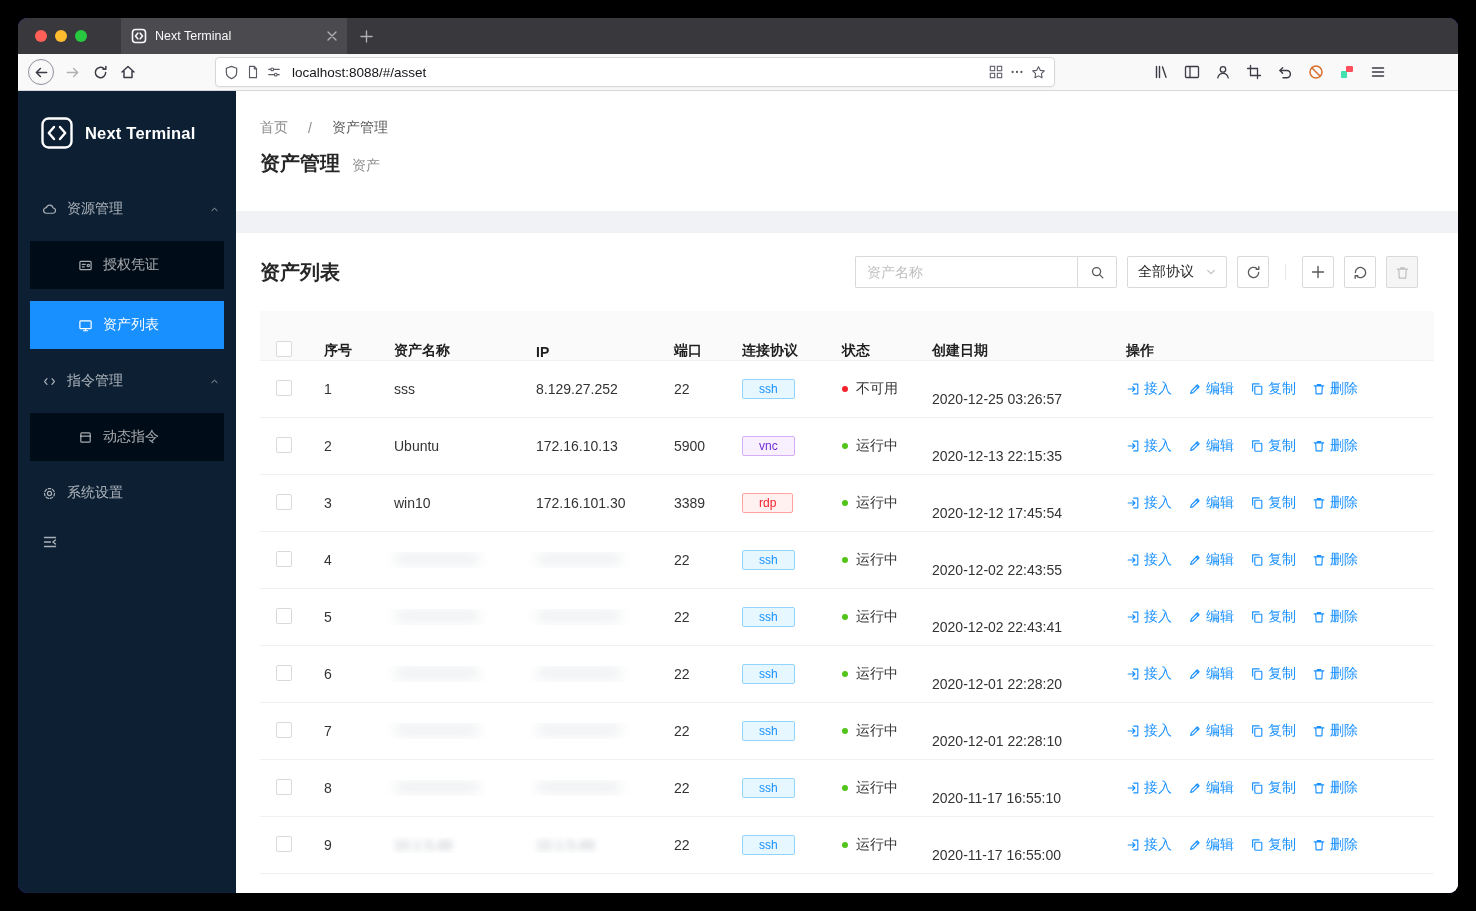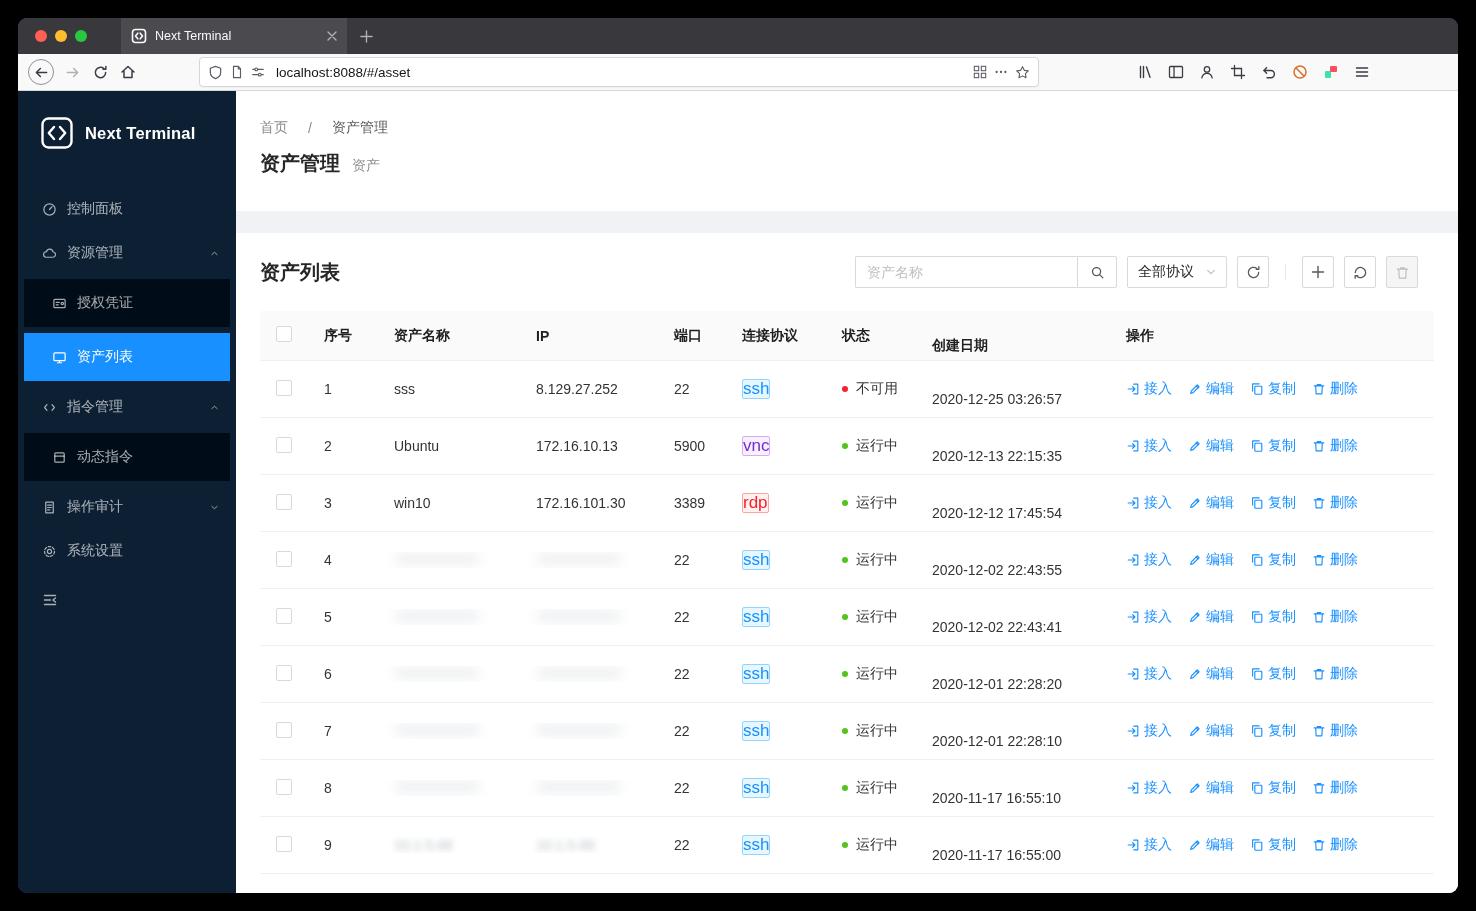--- a/index.html
+++ b/index.html
@@ -19,37 +19,37 @@
   .tab-title{flex:1;color:#f9f9fa;font-size:12.5px;white-space:nowrap;overflow:hidden;}
   .tab-close,.newtab{color:#b1b1b3;display:flex;align-items:center;justify-content:center;}
   .newtab{width:30px;height:36px;margin-left:4px;}
 
   
   .navbar{height:37px;background:#f9f9fa;border-bottom:1px solid #d7d7db;display:flex;align-items:center;
     padding:0 10px;color:#3b3b45;}
   .nav-btn{width:28px;height:28px;display:flex;align-items:center;justify-content:center;border-radius:4px;}
   .nav-btn.circle{border:1px solid #8f8f9d;border-radius:50%;width:26px;height:26px;margin-right:4px;}
   .nav-btn.disabled{color:#b1b1b3;}
-  .urlbar{margin-left:57px;width:840px;height:30px;background:#fff;border:1px solid #d7d7db;border-radius:4px;
+  .urlbar{margin-left:73px;width:840px;height:30px;background:#fff;border:1px solid #d7d7db;border-radius:4px;
     display:flex;align-items:center;padding:0 8px;gap:7px;box-shadow:0 1px 2px rgba(0,0,0,.04);}
   .url-ico{color:#5b5b66;display:flex;align-items:center;}
   .url-text{flex:1;font-size:13.5px;color:#15141a;margin-left:4px;white-space:nowrap;overflow:hidden;}
   .chrome-icons{display:flex;align-items:center;gap:15px;margin-left:98px;color:#3b3b45;}
   .chrome-icons .ci{position:relative;display:flex;align-items:center;justify-content:center;}
   .ci.orange{color:#d76e2b;}
 
   
   .app{position:absolute;top:73px;left:0;right:0;bottom:0;display:flex;}
   .sidebar{width:218px;background:#0c1f33;flex:none;position:relative;color:rgba(255,255,255,.65);}
   .logo{height:84px;display:flex;align-items:center;padding-left:22px;gap:11px;}
   .logo-text{color:#fff;font-size:16.5px;font-weight:bold;letter-spacing:.2px;}
   .menu{margin-top:14px;}
   .menu-item{height:40px;margin:4px 0;display:flex;align-items:center;padding-left:24px;font-size:14px;
     position:relative;cursor:pointer;white-space:nowrap;}
-  .menu-item.submenu{height:48px;margin:6px;background:#000c17;padding-left:28px;}
+  .menu-item.submenu{height:48px;margin:12px;background:#000c17;padding-left:48px;}
   .menu-item.selected{background:#1890ff;color:#fff;}
   .mi-icon{margin-right:10px;display:flex;align-items:center;}
   .mi-caret{position:absolute;right:16px;display:flex;align-items:center;}
   .fold{margin:21px 0 0 24px;display:flex;}
 
   .main{flex:1;background:#f0f2f5;position:relative;overflow:hidden;}
   .page-head{background:#fff;height:120px;padding:28px 24px 0 24px;}
   .breadcrumb{font-size:14px;color:#8c8c8c;display:flex;gap:20px;align-items:center;}
   .breadcrumb .current{color:#595959;}
   .title-row{margin-top:13px;display:flex;align-items:baseline;gap:12px;}
@@ -69,29 +69,29 @@
   .select{width:100px;height:32px;border:1px solid #d9d9d9;border-radius:2px;display:flex;align-items:center;
     padding:7px 10px;font-size:14px;color:#262626;background:#fff;justify-content:space-between;}
   .select .sel-caret{color:#bfbfbf;}
   .icon-btn{width:32px;height:32px;border:1px solid #d9d9d9;border-radius:2px;background:#fff;display:flex;
     align-items:center;justify-content:center;color:#595959;}
   .icon-btn.disabled{color:#bfbfbf;background:#f5f5f5;}
   .v-divider{width:1px;height:16px;background:#e8e8e8;margin:0 6px;}
 
   
   .table{margin:0 24px;}
-  .thead{height:50px;background:#fafafa;display:flex;align-items:center;border-bottom:1px solid #f0f0f0;}
+  .thead{height:50px;background:#fafafa;display:flex;align-items:flex-end;border-bottom:1px solid #f0f0f0;}
   .trow{height:57px;display:flex;align-items:center;border-bottom:1px solid #f0f0f0;}
   .cell{padding-left:16px;font-size:14px;color:#333;white-space:nowrap;overflow:hidden;}
   .th{font-weight:600;color:#1f1f1f;}
   .c-check{width:48px;}.c-no{width:70px;}.c-name{width:142px;}.c-ip{width:138px;}.c-port{width:68px;}
   .c-proto{width:100px;}.c-status{width:90px;display:flex;align-items:center;}
   .c-date{width:194px;margin-top:20px;}.c-action{flex:1;display:flex;align-items:center;gap:16px;}
   .checkbox{width:16px;height:16px;border:1px solid #d9d9d9;border-radius:2px;background:#fff;display:inline-block;}
-  .tag{display:inline-block;font-size:17px;line-height:18px;padding:0 0;border-radius:2px;border:1px solid;}
+  .tag{display:inline-block;font-size:12px;line-height:18px;padding:0 16px;border-radius:2px;border:1px solid;}
   .tag.ssh{color:#1890ff;background:#e6f7ff;border-color:#91d5ff;}
   .tag.vnc{color:#722ed1;background:#f9f0ff;border-color:#d3adf7;}
   .tag.rdp{color:#f5222d;background:#fff1f0;border-color:#ffa39e;}
   .dot{width:6px;height:6px;border-radius:50%;display:inline-block;margin-right:8px;flex:none;}
   .dot.ok{background:#52c41a;}.dot.error{background:#f5222d;}
   .action-link{display:flex;align-items:center;gap:4px;color:#1890ff;cursor:pointer;font-size:14px;}
   .blur-smudge{width:86px;height:12px;background:#cfd4d9;border-radius:6px;filter:blur(6px);opacity:.35;display:inline-block;}
   .blur-text{filter:blur(3px);color:#a9b2ba;opacity:.85;}
 </style>
 </head>
@@ -251,29 +251,20 @@
               <rect x="2.5" y="2.5" width="29" height="29" rx="6"></rect>
               <path d="M14 11l-5.2 6L14 23M20 11l5.2 6L20 23"></path>
             </svg>
         </span>
         <span class="logo-text">Next Terminal</span>
       </div>
       <nav class="menu">
           <div class="menu-item">
             <span class="mi-icon">
               <svg width="15" height="15" viewBox="0 0 16 16" fill="none" stroke="currentColor" stroke-width="1.3" stroke-linecap="round" stroke-linejoin="round">
-                <circle cx="8" cy="8" r="6"></circle>
-                <path d="M8 8l2.6-2.9"></path>
-              </svg>
-            </span>
-            <span class="mi-label">控制面板</span>
-          </div>
-          <div class="menu-item">
-            <span class="mi-icon">
-              <svg width="15" height="15" viewBox="0 0 16 16" fill="none" stroke="currentColor" stroke-width="1.3" stroke-linecap="round" stroke-linejoin="round">
                 <path d="M4.6 12a3 3 0 0 1 .2-6A3.6 3.6 0 0 1 11.8 6.4 2.8 2.8 0 0 1 11.4 12z"></path>
               </svg>
             </span>
             <span class="mi-label">资源管理</span>
             <span class="mi-caret">
               <svg width="11" height="11" viewBox="0 0 16 16" fill="none" stroke="currentColor" stroke-width="1.3" stroke-linecap="round" stroke-linejoin="round">
                 <path d="M4.2 9.6L8 6.2l3.8 3.4"></path>
               </svg>
             </span>
           </div>
@@ -310,34 +301,20 @@
             </span>
           </div>
           <div class="menu-item submenu">
             <span class="mi-icon">
               <svg width="15" height="15" viewBox="0 0 16 16" fill="none" stroke="currentColor" stroke-width="1.3" stroke-linecap="round" stroke-linejoin="round">
                 <rect x="3" y="3" width="10" height="10" rx="1"></rect>
                 <path d="M3 6.6h10"></path>
               </svg>
             </span>
             <span class="mi-label">动态指令</span>
-          </div>
-          <div class="menu-item">
-            <span class="mi-icon">
-              <svg width="15" height="15" viewBox="0 0 16 16" fill="none" stroke="currentColor" stroke-width="1.3" stroke-linecap="round" stroke-linejoin="round">
-                <path d="M4 2.3h8v11.4H4z"></path>
-                <path d="M6 5.4h4M6 8h4M6 10.6h2.4"></path>
-              </svg>
-            </span>
-            <span class="mi-label">操作审计</span>
-            <span class="mi-caret">
-              <svg width="11" height="11" viewBox="0 0 16 16" fill="none" stroke="currentColor" stroke-width="1.3" stroke-linecap="round" stroke-linejoin="round">
-                <path d="M4.2 6.4L8 9.8l3.8-3.4"></path>
-              </svg>
-            </span>
           </div>
           <div class="menu-item">
             <span class="mi-icon">
               <svg width="15" height="15" viewBox="0 0 16 16" fill="none" stroke="currentColor" stroke-width="1.3" stroke-linecap="round" stroke-linejoin="round">
                 <circle cx="8" cy="8" r="2.2"></circle>
                 <circle cx="8" cy="8" r="5.3" stroke-dasharray="2.7 1.9"></circle>
               </svg>
             </span>
             <span class="mi-label">系统设置</span>
           </div>

